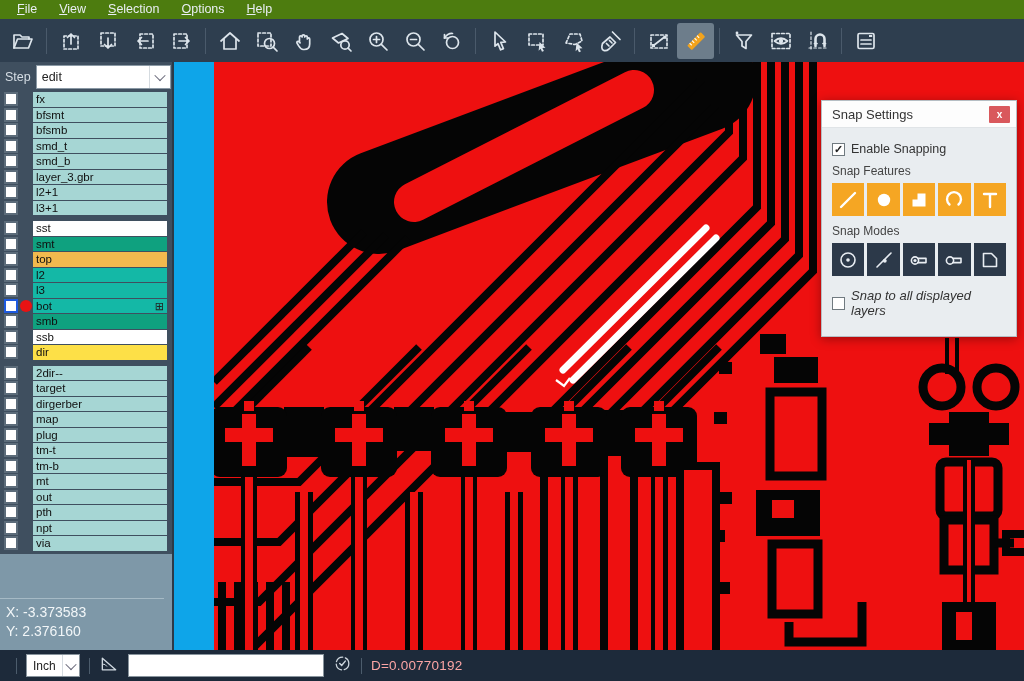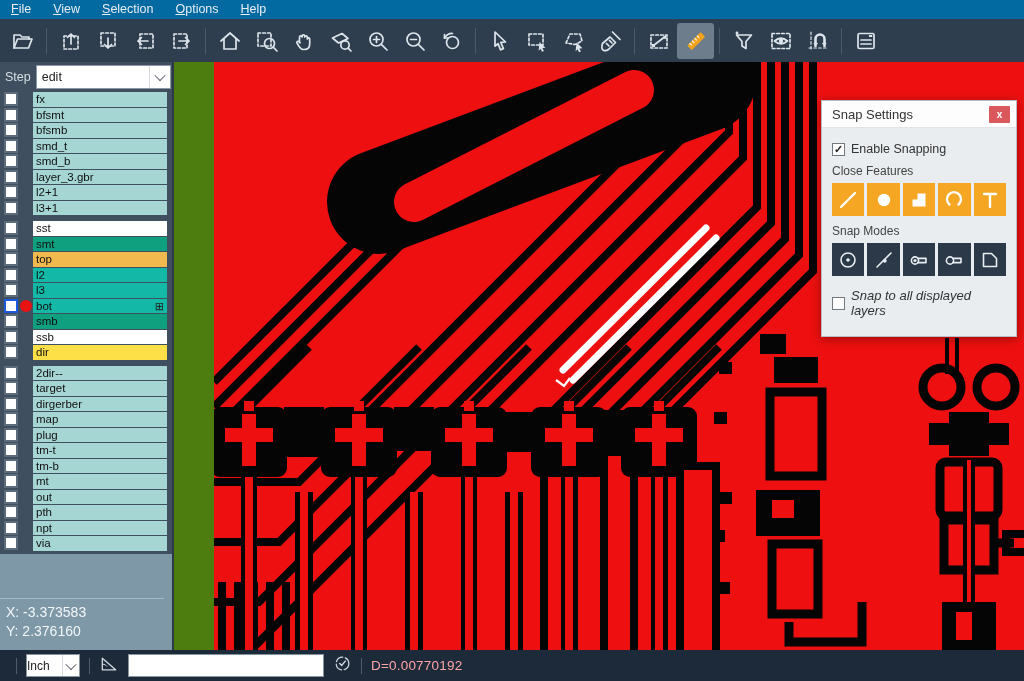--- a/index.html
+++ b/index.html
@@ -1,19 +1,19 @@
 <!DOCTYPE html>
 <html><head>
 <meta charset="utf-8">
 <style>
   html,body{margin:0;padding:0;background:#111;}
   .app{width:1024px;height:681px;position:relative;font-family:"Liberation Sans",sans-serif;
        display:flex;flex-direction:column;overflow:hidden;background:#2e3e4f;user-select:none;}
   
-  .menubar{height:19px;background:#0369a1;display:flex;align-items:flex-end;padding-left:0;flex:0 0 auto;}
+  .menubar{height:19px;background:#4d7c0f;display:flex;align-items:flex-end;padding-left:6px;flex:0 0 auto;}
   .menu-item{color:#e9eef3;font-size:12.5px;padding:0 11px;line-height:19px;cursor:default;}
   .menu-item u{text-decoration:underline;}
   
   .toolbar{height:43px;background:#2e3e4f;display:flex;align-items:center;padding-left:4px;flex:0 0 auto;}
   .tool-btn{width:37px;height:36px;display:flex;align-items:center;justify-content:center;border-radius:3px;}
   .tool-btn.active{background:#6d7d8b;}
   .tool-btn svg{display:block;}
   .tb-sep{width:1px;height:26px;background:#4a5a6b;margin:0 5px;}
   
   .main{display:flex;height:588px;flex:0 0 auto;}
@@ -34,21 +34,21 @@
   .lr-bar{flex:1;height:100%;display:flex;align-items:center;margin-right:5px;padding:0 3px;box-sizing:border-box;font-size:11.5px;color:#101010;white-space:nowrap;overflow:hidden;}
   .lr-grid{margin-left:auto;font-size:11px;color:#222;line-height:10px;}
   .c-teal{background:#a6d6d4;}  .c-white{background:#ffffff;}
   .c-green{background:#0fa17f;} .c-amber{background:#f2b94e;}
   .c-gold{background:#14b8a6;text-align:right;}  .c-gray{background:#fde047;}
   .coords-panel{flex:0 0 auto;height:96px;background:#7e98a8;position:relative;color:#f2f6f8;font-size:14px;}
   .coords-panel .divider{position:absolute;left:0;right:8px;top:44px;height:1px;background:#a6bac5;}
   .coord-x{position:absolute;left:6px;top:50px;}
   .coord-y{position:absolute;left:6px;top:69px;}
   
-  .canvas{flex:1;position:relative;overflow:hidden;background:#4d7c0f;padding-left:40px;}
+  .canvas{flex:1;position:relative;overflow:hidden;background:#0ea5e9;padding-left:40px;}
   .canvas svg{display:block;}
   
   .dialog{position:absolute;left:647px;top:38px;width:196px;background:#e9edf0;border:1px solid #b6bec4;
           box-shadow:0 2px 10px rgba(0,0,0,.35);box-sizing:border-box;}
   .dlg-title{height:26px;background:#fdfdfd;display:flex;align-items:center;border-bottom:1px solid #e0e4e7;}
   .dlg-title .t{flex:1;font-size:13px;color:#333;padding-left:10px;}
   .dlg-close{width:21px;height:17px;background:#d9585c;color:#fff;font-size:10px;font-weight:bold;
              display:flex;align-items:center;justify-content:center;margin-right:6px;border-radius:1px;}
   .dlg-body{padding:8px 10px 10px;}
   .cb-row{display:flex;align-items:center;gap:6px;margin:6px 0 8px;}
@@ -61,21 +61,21 @@
   .btn-row{display:flex;gap:3px;}
   .sq-btn{width:33px;height:33px;display:flex;align-items:center;justify-content:center;}
   .sq-btn.feature{background:#f5a623;}
   .sq-btn.mode{background:#2c3949;}
   .dlg-close-btn{margin-top:12px;width:100%;height:25px;background:linear-gradient(#f7f7f7,#e7e7e7);
                  border:1px solid #9aa4ab;font-size:12.5px;color:#333;display:flex;align-items:center;justify-content:center;}
   
   .statusbar{height:31px;background:#1d2a3a;display:flex;align-items:center;gap:9px;padding-left:16px;flex:0 0 auto;}
   .sb-sep{width:1px;height:16px;background:#4c5c6c;}
   .unit-select{width:52px;height:21px;background:#fff;border:1px solid #88949d;display:flex;align-items:center;}
-  .unit-select .val{flex:1;font-size:12px;color:#222;}
+  .unit-select .val{flex:1;font-size:12px;color:#222;padding-left:6px;}
   .unit-select .chev{width:16px;}
   .sb-input{width:186px;height:21px;background:#fff;border:1px solid #88949d;font-size:12px;padding:0 4px;box-sizing:content-box;
             font-family:"Liberation Sans",sans-serif;color:#222;}
   .distance{color:#fca5a5;font-size:13.5px;letter-spacing:.2px;}
 </style>
 </head>
 <body>
 
 <div class="app">
 
@@ -665,21 +665,21 @@
       <div class="dialog">
         <div class="dlg-title">
           <span class="t">Snap Settings</span>
           <span class="dlg-close">x</span>
         </div>
         <div class="dlg-body">
           <div class="cb-row">
             <span class="cb checked"></span>
             <span class="cb-label">Enable Snapping</span>
           </div>
-          <div class="dlg-sec">Close Features</div>
+          <div class="dlg-sec">Snap Features</div>
           <div class="btn-row" id="feature-btns">
               <div class="sq-btn feature">
                 <span>
                   <svg width="24" height="24" viewBox="0 0 24 24" fill="none" stroke="#fff" stroke-width="2.4" stroke-linecap="round" stroke-linejoin="round">
                     <path d="M5,19 L19,5"></path>
                   </svg>
                 </span>
               </div>
               <div class="sq-btn feature">
                 <span>

